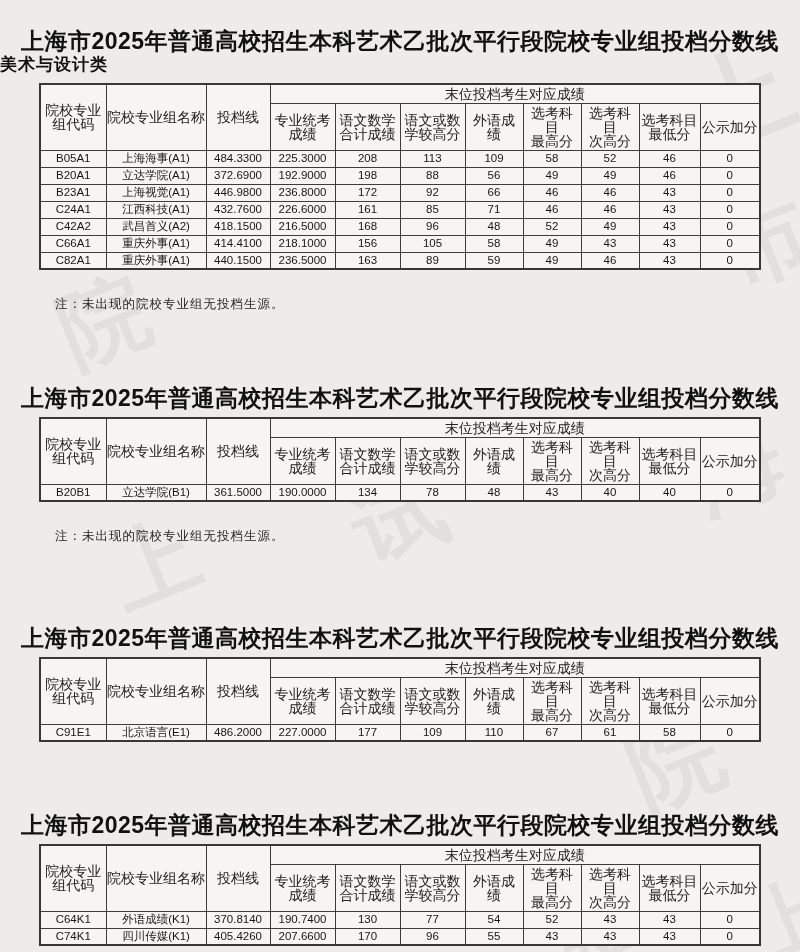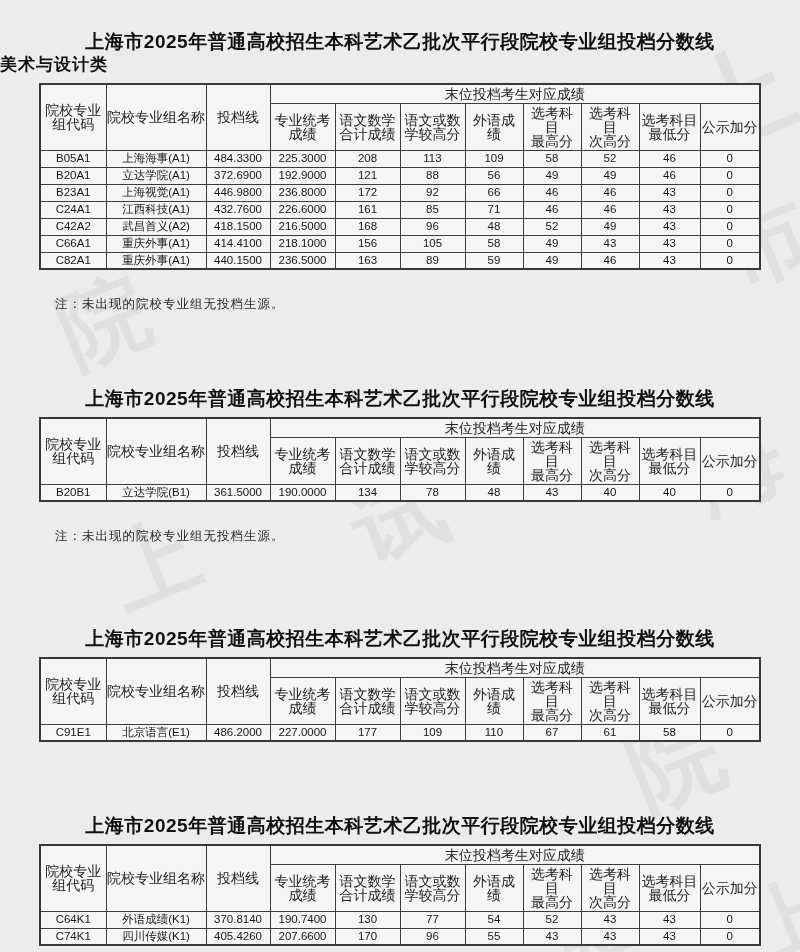--- a/index.html
+++ b/index.html
@@ -30,21 +30,21 @@
   .content { position: relative; z-index: 1; }
 
   .section { }
   .section.s1 { padding-top: 30px; }
   .section.s2 { margin-top: 74px; }
   .section.s3 { margin-top: 82px; }
   .section.s4 { margin-top: 72px; }
 
   .doc-title {
     text-align: center;
-    font-size: 19px;
+    font-size: 23px;
     font-weight: 700;
     line-height: 23px;
     color: #111;
     letter-spacing: 0.5px;
   }
   .cat-title {
     text-align: left;
     font-size: 17px;
     font-weight: 700;
     line-height: 23px;
@@ -176,21 +176,21 @@
             <td>58</td>
             <td>52</td>
             <td>46</td>
             <td>0</td>
           </tr>
           <tr>
             <td>B20A1</td>
             <td>立达学院(A1)</td>
             <td>372.6900</td>
             <td>192.9000</td>
-            <td>121</td>
+            <td>198</td>
             <td>88</td>
             <td>56</td>
             <td>49</td>
             <td>49</td>
             <td>46</td>
             <td>0</td>
           </tr>
           <tr>
             <td>B23A1</td>
             <td>上海视觉(A1)</td>

